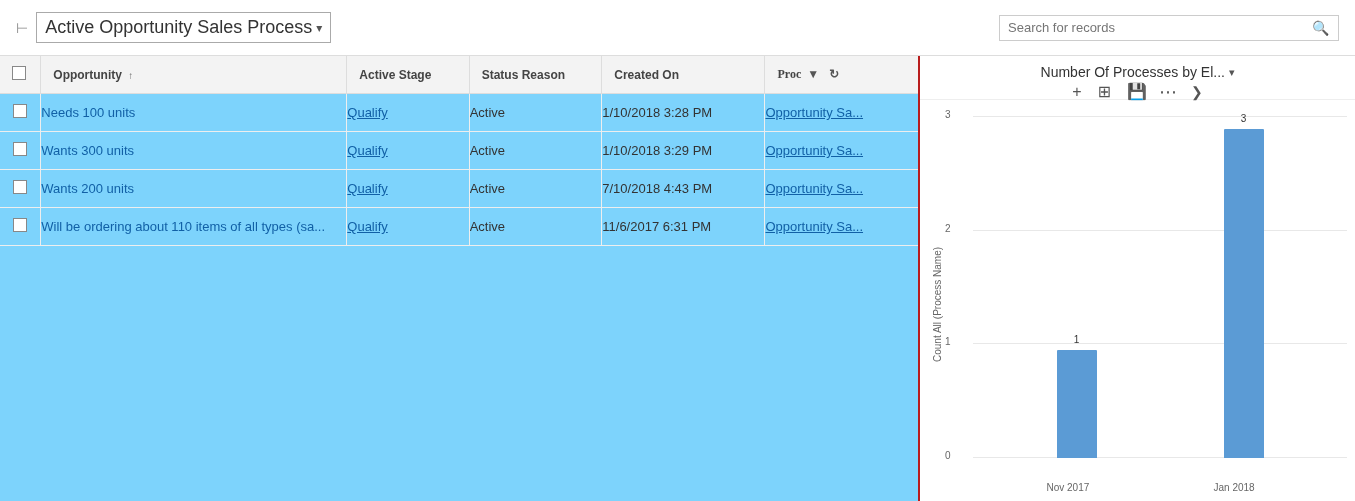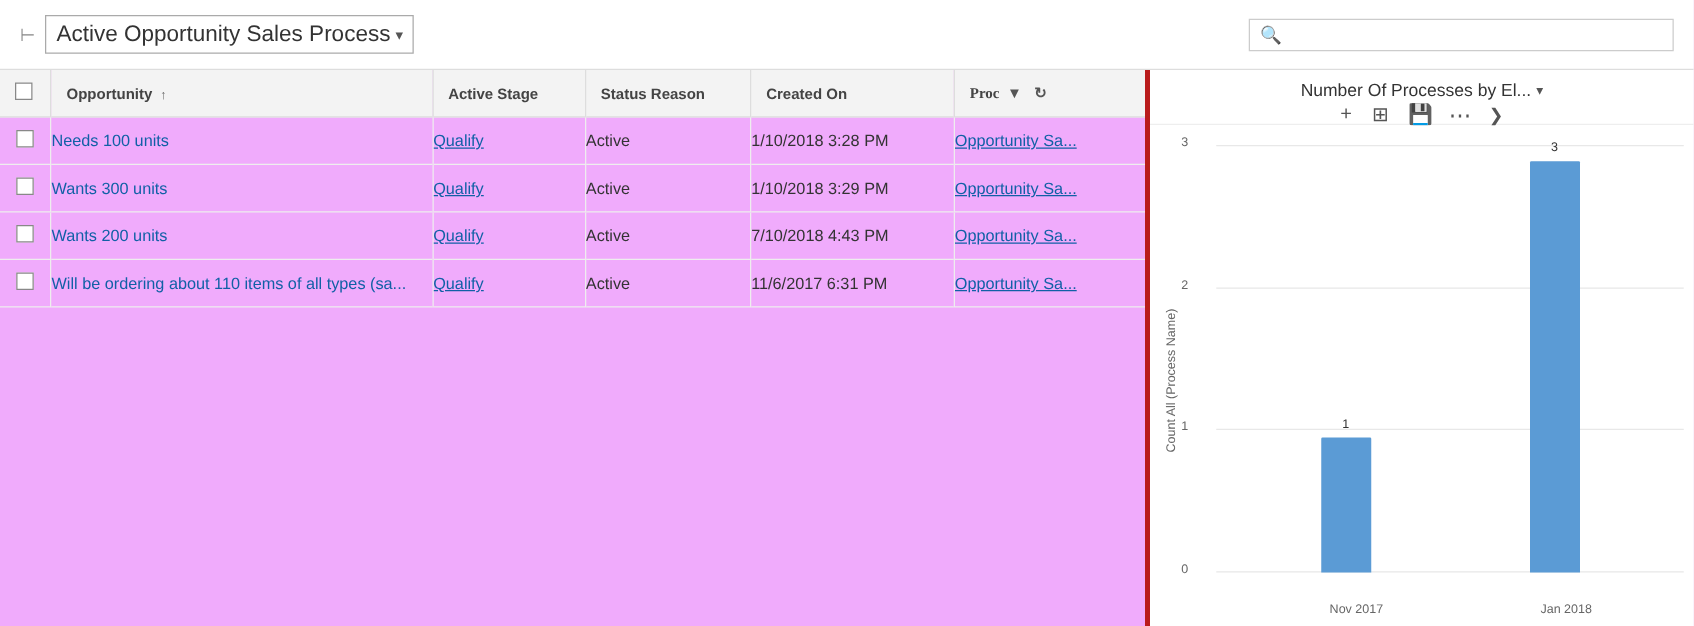--- a/index.html
+++ b/index.html
@@ -65,22 +65,22 @@
 
     
     .main {
       display: flex;
       height: calc(501px - 56px);
     }
 
     
     .table-panel {
       flex: 0 0 920px;
-      background: #f0abfc;
-      border-right: 4px solid #b91c1c;
+      background: #7dd3fc;
+      border-right: 2px solid #b91c1c;
       overflow: hidden;
     }
 
     
     .data-table {
       width: 100%;
       border-collapse: collapse;
     }
     .data-table thead tr {
       background: #f3f3f3;
@@ -292,21 +292,21 @@
     }
     .x-axis {
       display: flex;
       justify-content: space-around;
       padding: 0 20px;
       margin-left: 30px;
     }
     .x-label {
       font-size: 10px;
       color: #666;
-      text-align: right;
+      text-align: left;
       width: 60px;
     }
     .x-axis-title {
       font-size: 10px;
       color: #666;
       text-align: center;
       margin-left: 30px;
       margin-top: 2px;
     }
 
@@ -332,20 +332,21 @@
 
 <div class="header">
   <div class="header-left">
     <span class="header-pin-icon">⊢</span>
     <div class="header-title-box">
       <span class="header-title">Active Opportunity Sales Process</span>
       <span class="header-dropdown-icon">▾</span>
     </div>
   </div>
   <div class="search-box">
+    <input class="search-input" type="text" placeholder="Search for records" style="">
     <span class="search-icon">🔍</span>
   </div>
 </div>
 
 <div class="main">
 
   <div class="table-panel">
     <table class="data-table">
       <thead>
         <tr>

